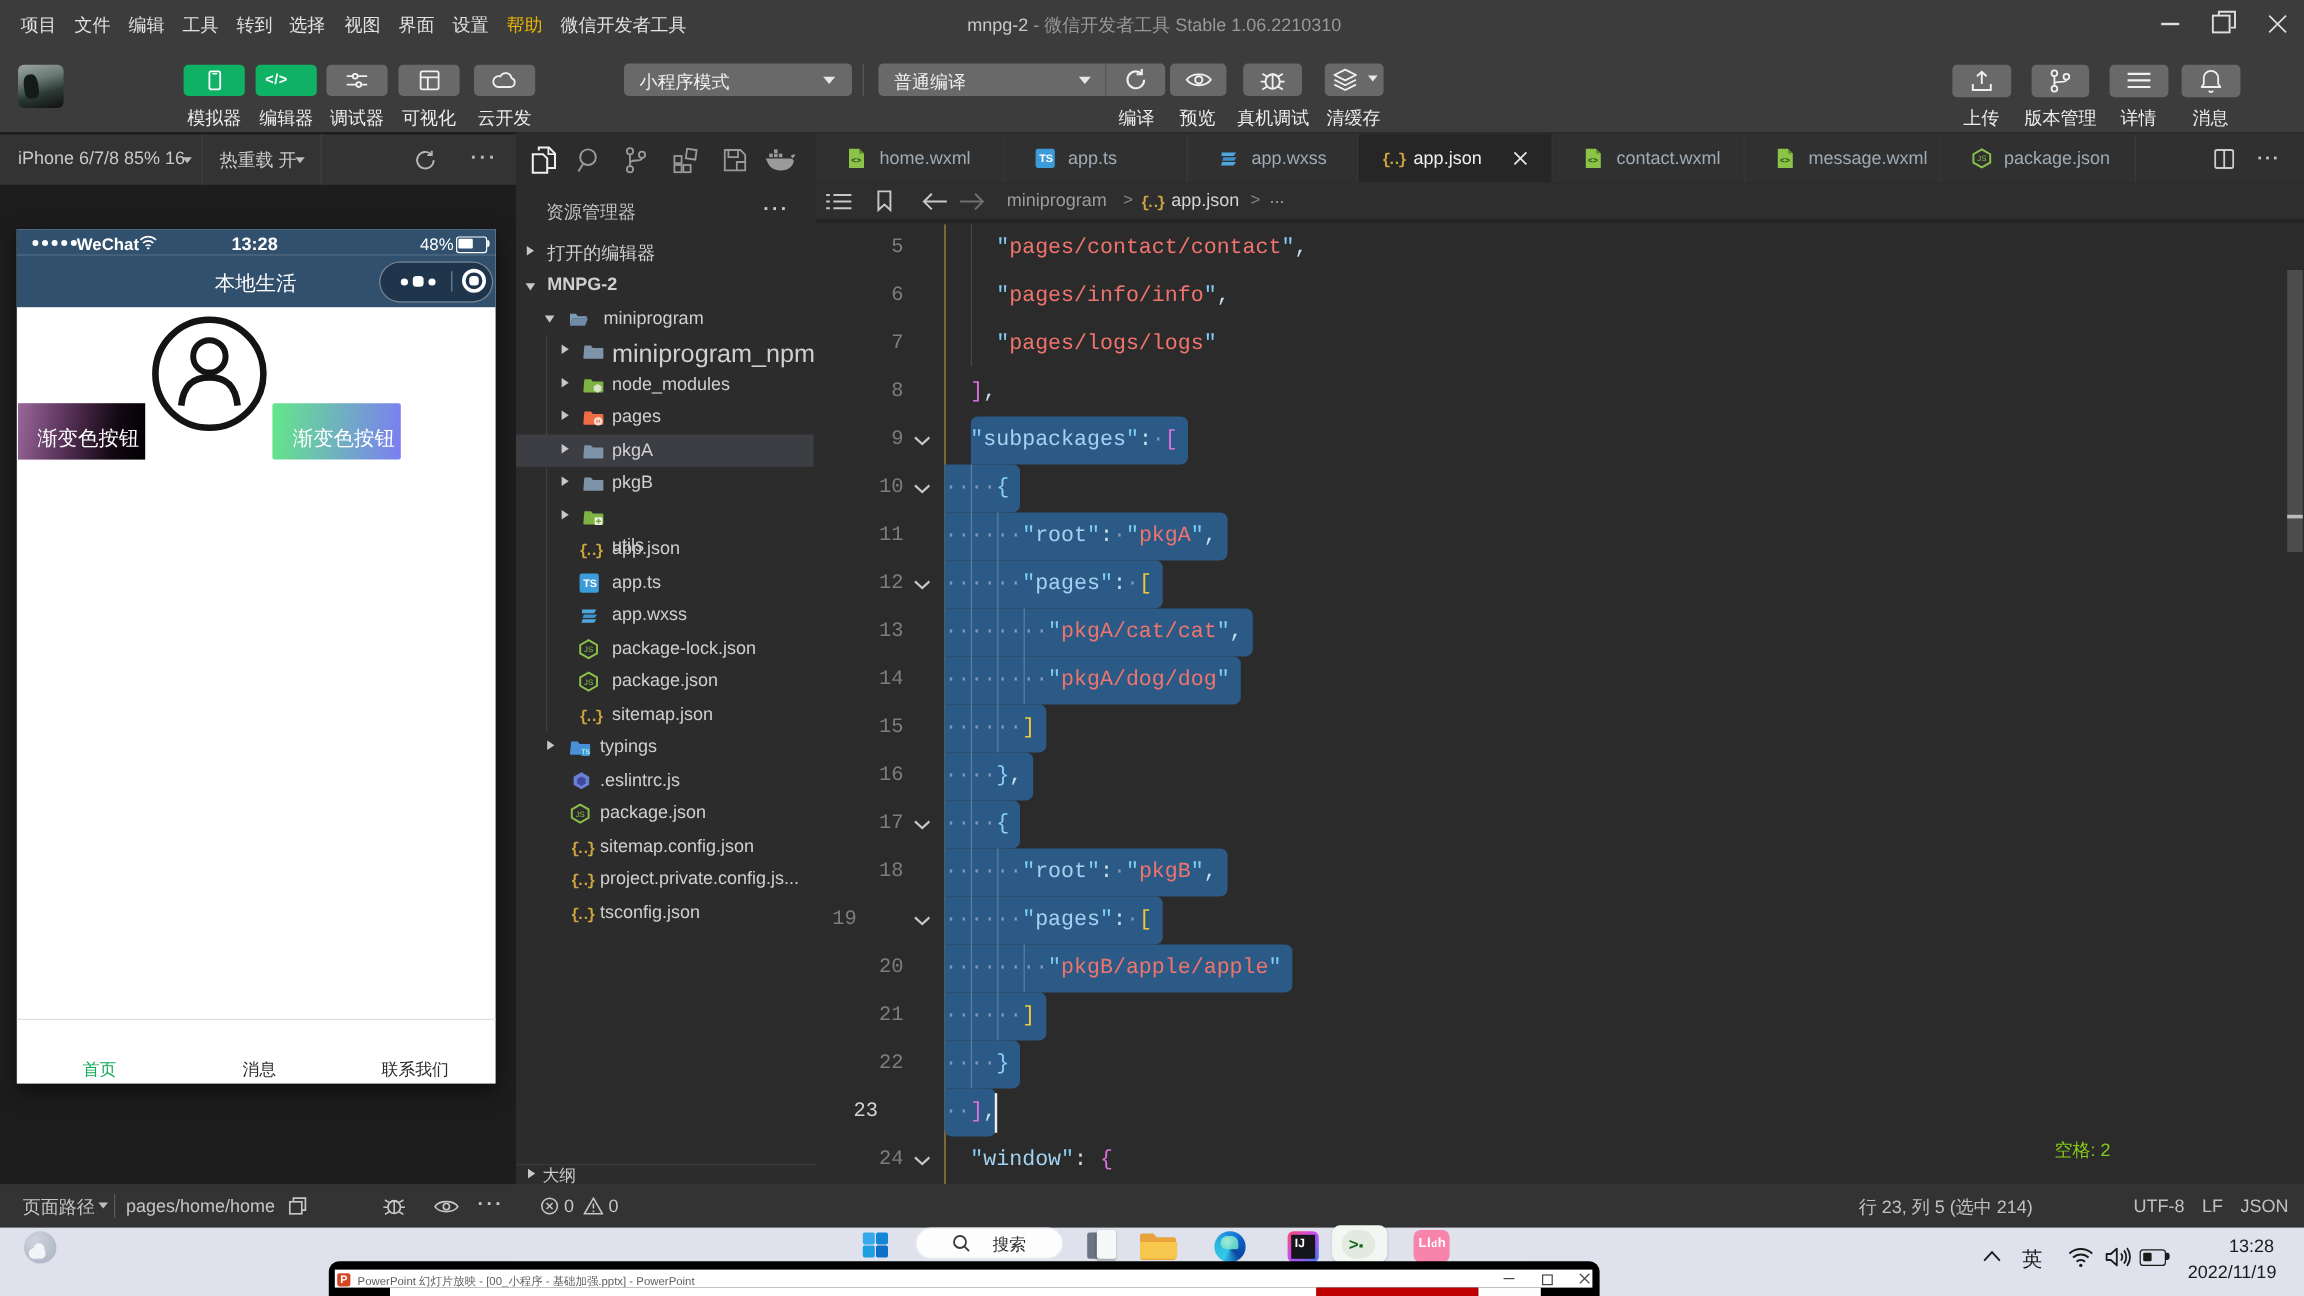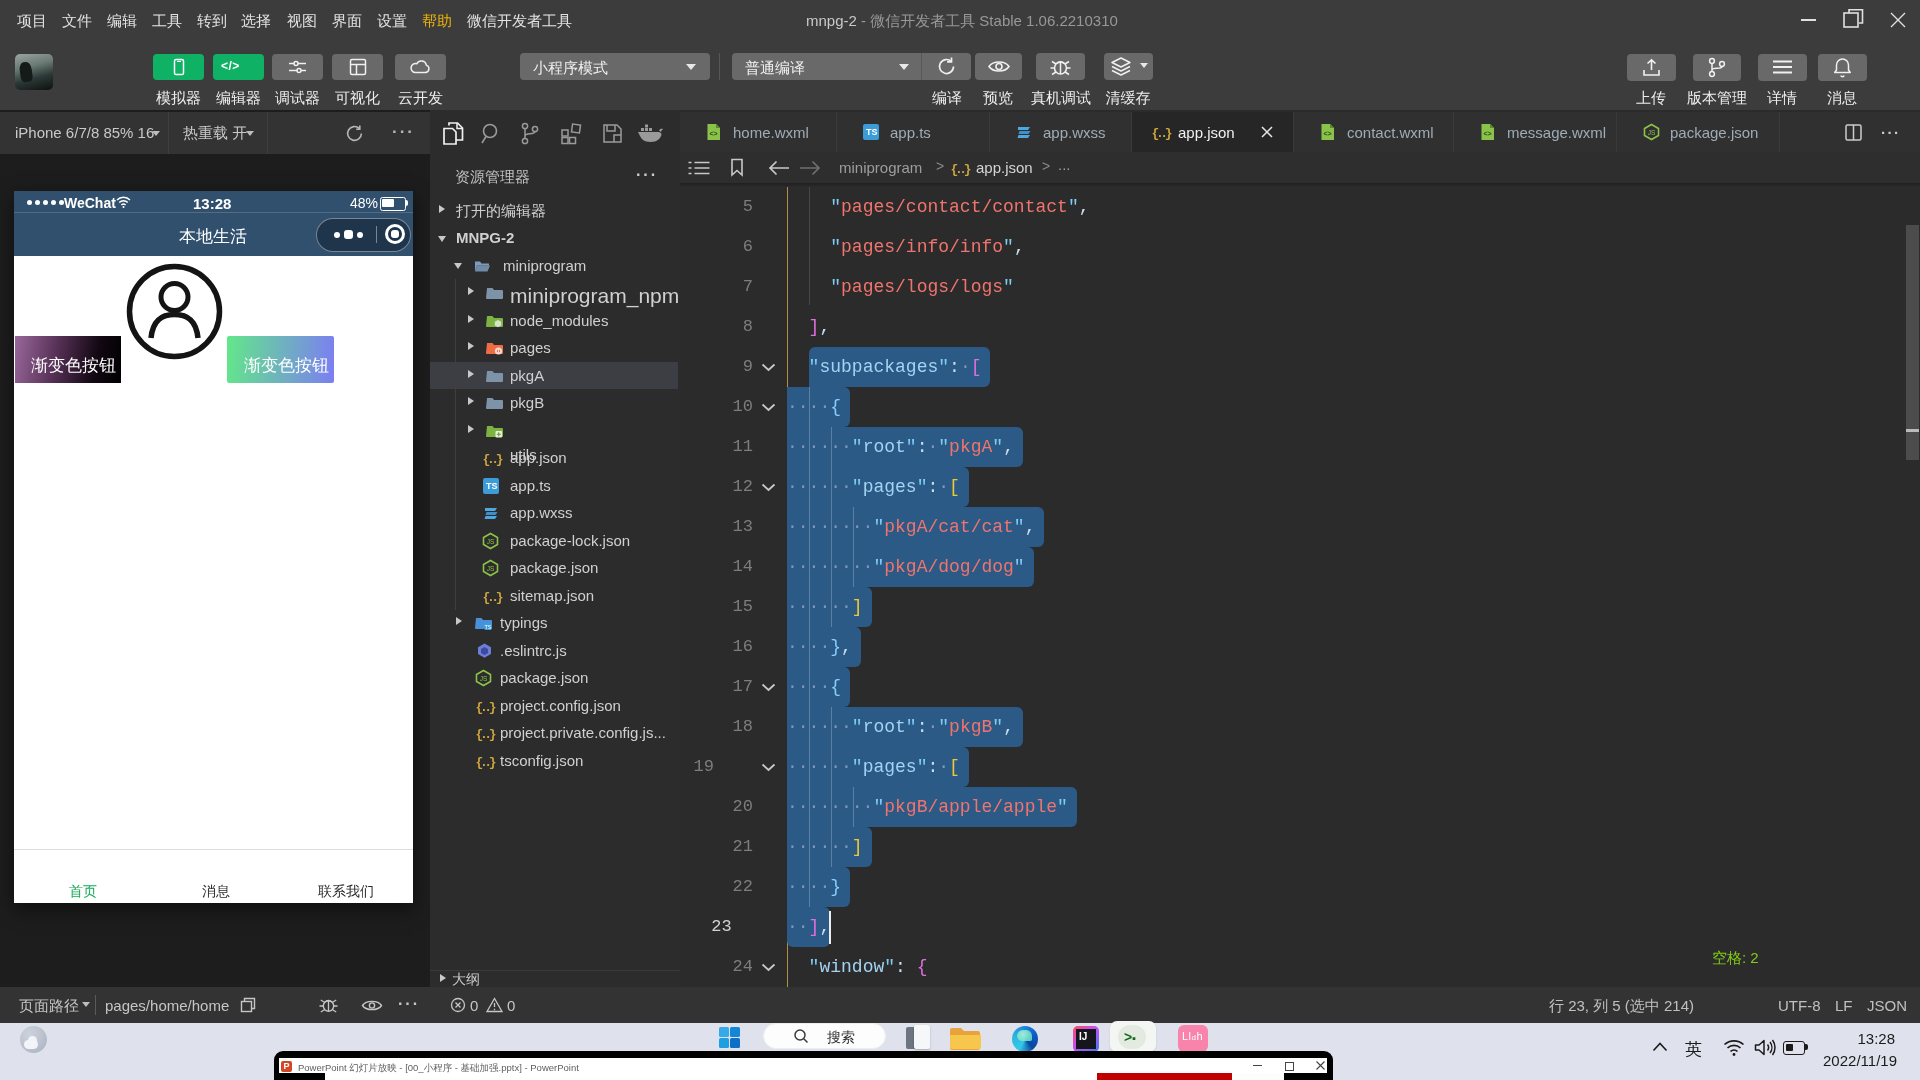--- a/index.html
+++ b/index.html
@@ -293,21 +293,21 @@
   </svg>
 <div class="row" style="left:500px;top:641.5px;font-size:15px;color:#d0d0d0">.eslintrc.js</div>
 <svg class="a" style="left:475px;top:669px" width="17" height="18" viewBox="0 0 17 18">
 <path d="M8.5 1.5 L15.5 5.5 V12.5 L8.5 16.5 L1.5 12.5 V5.5 z" fill="none" stroke="#8bc34a" stroke-width="1.6"></path>
 <text x="8.5" y="11.5" font-size="6.5" fill="#8bc34a" text-anchor="middle" font-family="Liberation Sans">JS</text>
   </svg>
 <div class="row" style="left:500px;top:669px;font-size:15px;color:#d0d0d0">package.json</div>
 <svg class="a" style="left:475px;top:696.5px" width="22" height="18" viewBox="0 0 22 18">
     <text x="11" y="13.5" font-size="13" font-weight="bold" fill="#cfa63d" text-anchor="middle" font-family="Liberation Mono" textLength="21">{..}</text>
   </svg>
-<div class="row" style="left:500px;top:696.5px;font-size:15px;color:#d0d0d0">project.config.json</div>
+<div class="row" style="left:500px;top:696.5px;font-size:15px;color:#d0d0d0">sitemap.config.json</div>
 <svg class="a" style="left:475px;top:724px" width="22" height="18" viewBox="0 0 22 18">
     <text x="11" y="13.5" font-size="13" font-weight="bold" fill="#cfa63d" text-anchor="middle" font-family="Liberation Mono" textLength="21">{..}</text>
   </svg>
 <div class="row" style="left:500px;top:724px;font-size:15px;color:#d0d0d0">project.private.config.js...</div>
 <svg class="a" style="left:475px;top:751.5px" width="22" height="18" viewBox="0 0 22 18">
     <text x="11" y="13.5" font-size="13" font-weight="bold" fill="#cfa63d" text-anchor="middle" font-family="Liberation Mono" textLength="21">{..}</text>
   </svg>
 <div class="row" style="left:500px;top:751.5px;font-size:15px;color:#d0d0d0">tsconfig.json</div>
 <div class="a" style="left:430px;top:970px;width:250px;height:17px;border-top:1px solid #3a3a3a"></div>
 <div class="a" style="left:440px;top:973.5px;width:0;height:0;border-top:4.5px solid transparent;border-bottom:4.5px solid transparent;border-left:6px solid #c8c8c8"></div>
@@ -531,21 +531,21 @@
   </svg>
 <div class="a" style="left:1012px;top:1026px;width:26px;height:26px;border-radius:50%;background:conic-gradient(from 210deg,#35c8e8,#2bb7e0,#1e88dc,#0d5bc4,#0a47a0,#35c8e8)"></div>
 <div class="a" style="left:1017px;top:1030px;width:15px;height:11px;border-radius:8px 8px 2px 7px;background:radial-gradient(circle at 40% 40%,#aef3dc,#53d6c0);opacity:0.9"></div>
 <div class="a" style="left:1073px;top:1026px;width:26px;height:26px;border-radius:5px;background:linear-gradient(135deg,#fc4a63,#c94df0 45%,#3f7cf6)"></div>
 <div class="a" style="left:1076px;top:1029px;width:20px;height:20px;background:#15151c"></div>
 <div class="row" style="left:1079px;top:1031px;font-size:10px;font-weight:bold;color:#fff">IJ</div>
 <div class="a" style="left:1110px;top:1021px;width:46px;height:31px;border-radius:7px;background:#f4f6f3;box-shadow:0 1px 2px rgba(0,0,0,0.12)"></div>
 <div class="a" style="left:1118px;top:1025px;width:28px;height:24px;border-radius:12px;background:#e3ebe1"></div>
 <div class="row" style="left:1124px;top:1029px;font-size:14px;font-weight:bold;color:#14691f">&gt;<span style="font-size:11px">▪</span></div>
 <div class="a" style="left:1178px;top:1025px;width:30px;height:27px;border-radius:6px;background:#f884ab"></div>
-<div class="row" style="left:1182px;top:1030px;font-size:11px;font-weight:normal;color:#fff;letter-spacing:0.5px">Ll<span style="font-size:8px">d</span>h</div>
+<div class="row" style="left:1182px;top:1030px;font-size:11px;font-weight:bold;color:#fff;letter-spacing:0.5px">Ll<span style="font-size:8px">d</span>h</div>
 <svg class="a" style="left:1652px;top:1041px" width="16" height="11" viewBox="0 0 16 11">
 <path d="M1.5 9.5 L8 2.5 L14.5 9.5" fill="none" stroke="#1b1b1b" stroke-width="1.6"></path>
   </svg>
 <div class="row" style="left:1685px;top:1038px;font-size:17px;color:#1b1b1b">英</div>
 <svg class="a" style="left:1723px;top:1039px" width="22" height="17" viewBox="0 0 22 17">
 <path d="M1.5 5.5 a14 14 0 0 1 19 0 M4.5 9 a9.5 9.5 0 0 1 13 0 M7.5 12.5 a5 5 0 0 1 7 0" fill="none" stroke="#1b1b1b" stroke-width="1.7"></path>
 <circle cx="11" cy="15.5" r="1.4" fill="#1b1b1b"></circle>
   </svg>
 <svg class="a" style="left:1754px;top:1039px" width="22" height="17" viewBox="0 0 22 17">
 <path d="M1.5 6 h3.5 l5-4.5 v14 l-5-4.5 H1.5 z" fill="none" stroke="#1b1b1b" stroke-width="1.5" stroke-linejoin="round"></path>

